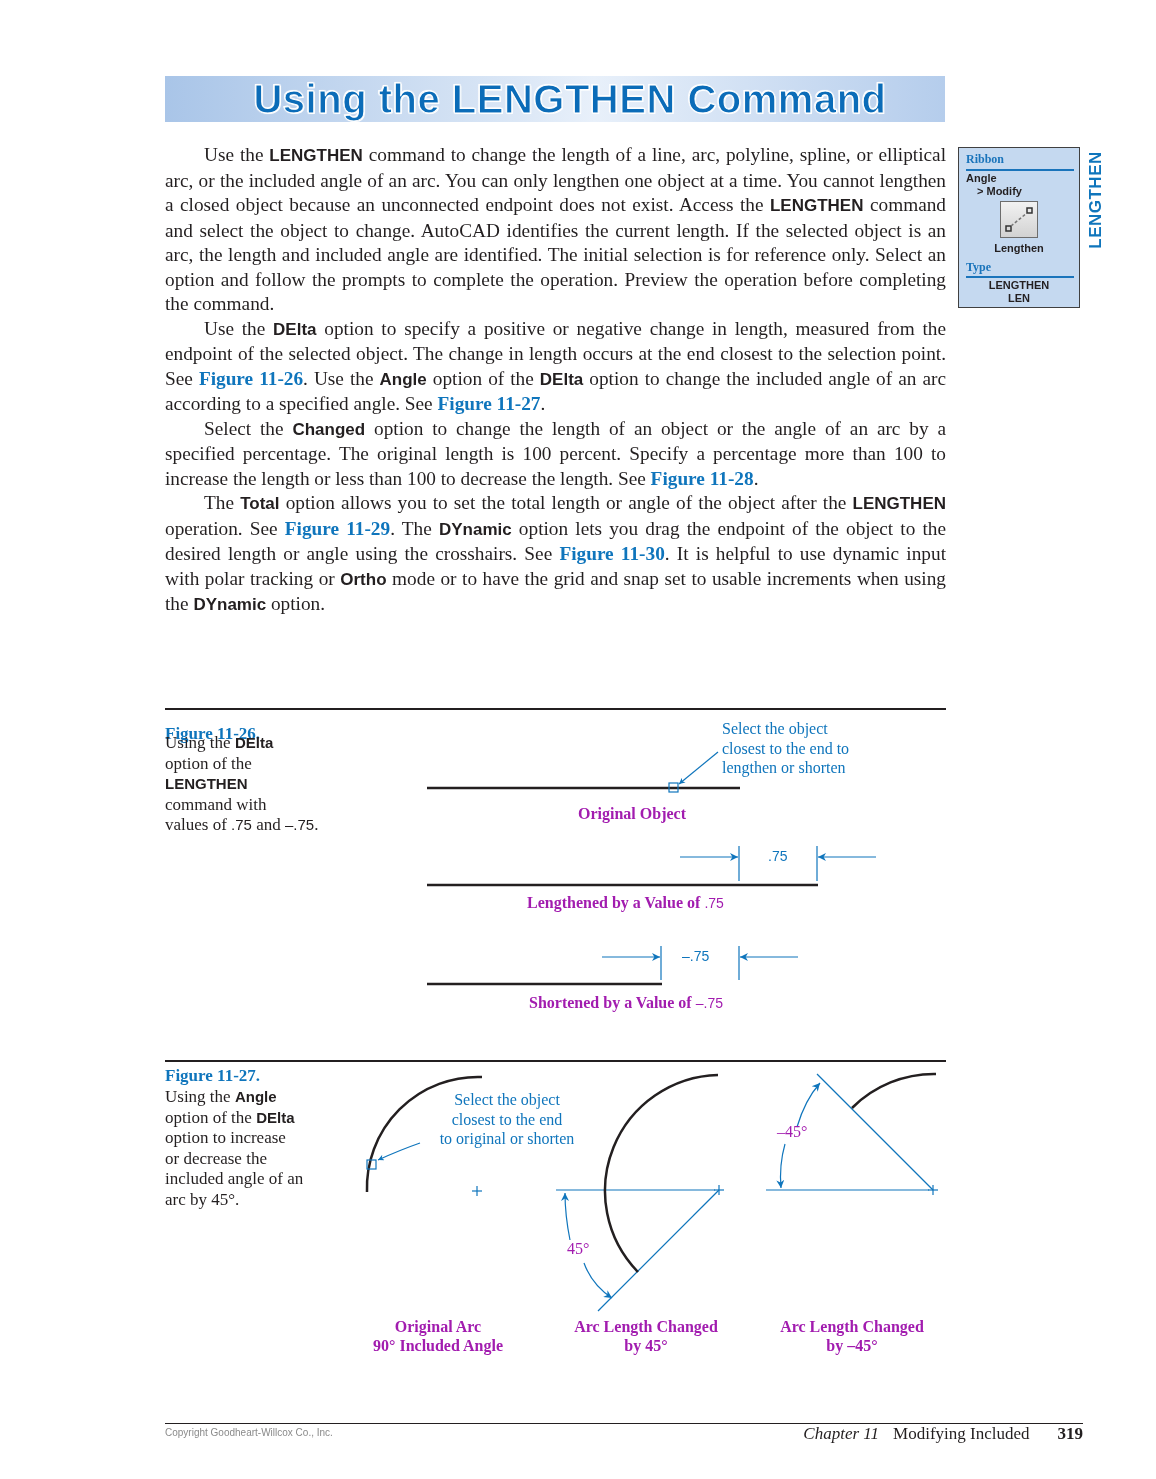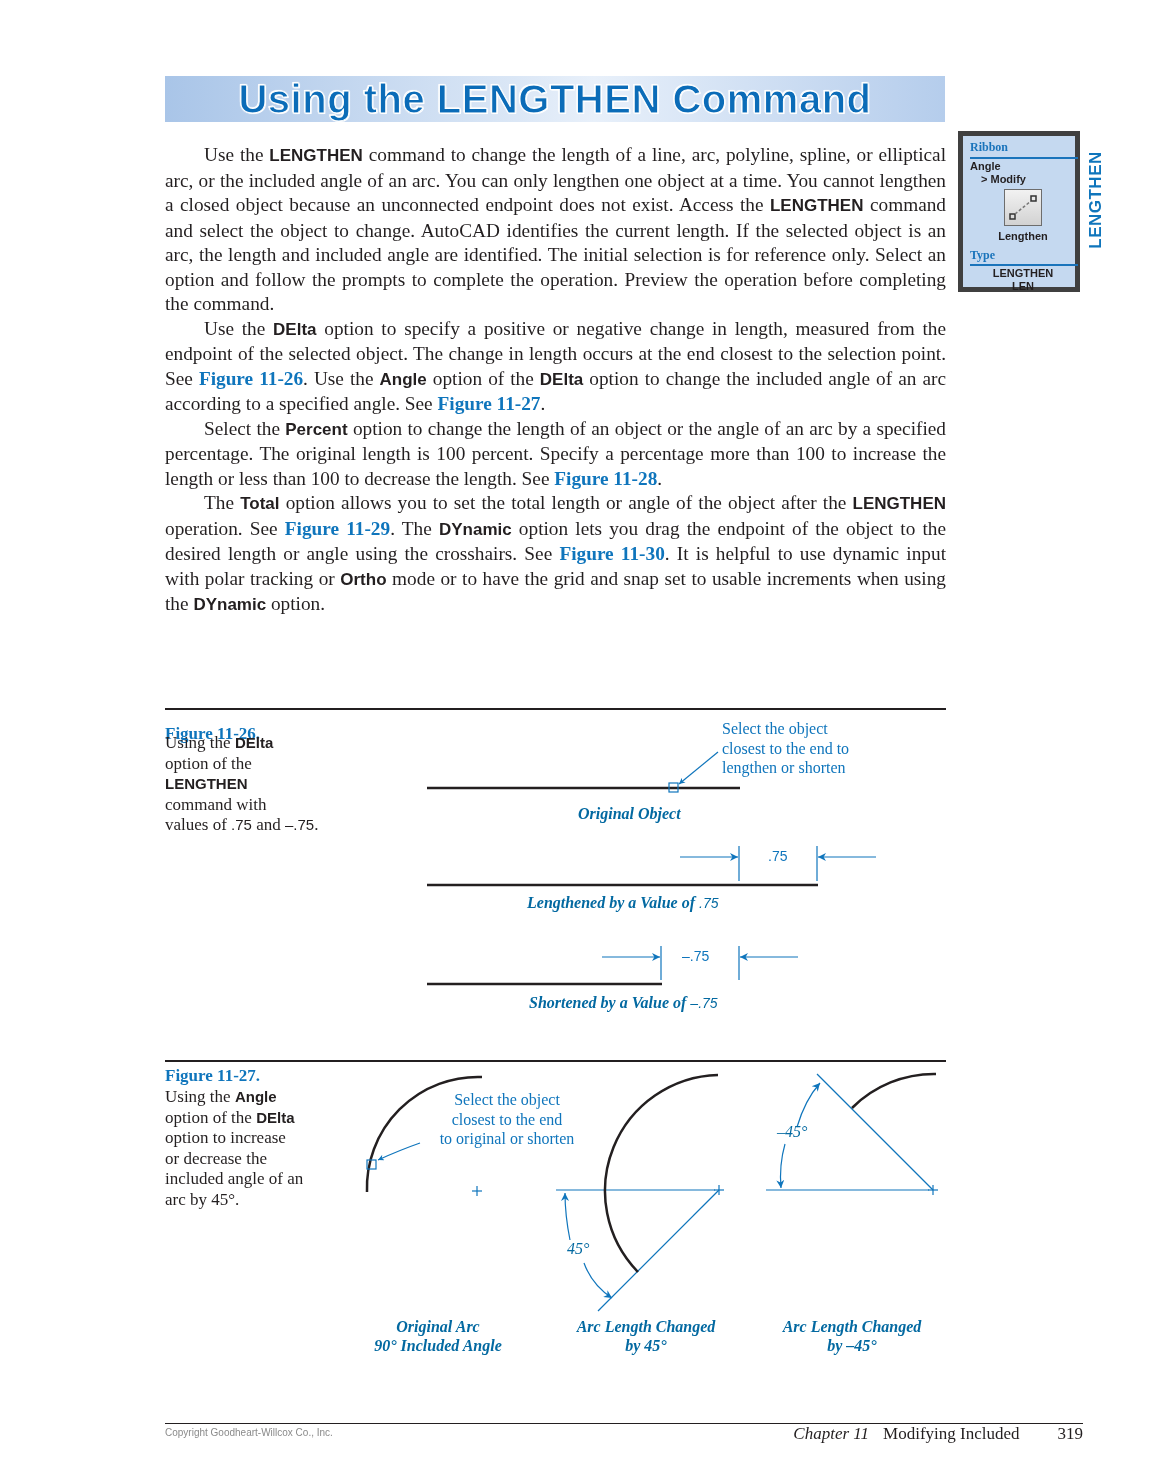--- a/index.html
+++ b/index.html
@@ -5,65 +5,65 @@
   html,body{margin:0;padding:0;background:#fff;}
   body{width:1156px;height:1479px;position:relative;overflow:hidden;font-family:"DejaVu Serif","Liberation Serif",serif;color:#231f20;}
   .sans{font-family:"Liberation Sans","DejaVu Sans",sans-serif;}
   .b{font-weight:bold;font-family:"Liberation Sans","DejaVu Sans",sans-serif;}
   .link{color:#0f75bc;font-weight:bold;font-family:"Liberation Serif","DejaVu Serif",serif;cursor:pointer;}
 
   #title-banner{position:absolute;left:165px;top:76px;width:780px;height:46px;
     background:linear-gradient(90deg,#a9c5e8 0%,#dbe7f6 45%,#e8f0fa 55%,#b5cdec 100%);}
   #title-text{position:absolute;left:0;top:0;width:780px;height:46px;line-height:46px;text-align:center;
     font-family:"Liberation Sans","DejaVu Sans",sans-serif;font-weight:bold;font-size:40px;color:#0b6cb8;
-    -webkit-text-stroke:1px #ffffff;text-shadow:0 0 2px #fff,0 0 2px #fff,1px 1px 0 #fff,-1px -1px 0 #fff;letter-spacing:0.5px;}
+    -webkit-text-stroke:1px #ffffff;text-shadow:0 0 2px #fff,0 0 2px #fff,1px 1px 0 #fff,-1px -1px 0 #fff;letter-spacing:0.5px;padding-left:15px;}
 
   #body-text{position:absolute;left:165px;top:143px;width:781px;font-family:"Liberation Serif","DejaVu Serif",serif;
     font-size:19.3px;line-height:24.5px;text-align:justify;color:#231f20;}
   #body-text p{margin:0;text-indent:39px;}
   #body-text .b{font-size:17px;}
 
-  #sidebar-box{position:absolute;left:958px;top:131px;width:122px;height:161px;background:#c5d9f0;border:5px solid #404040;box-sizing:border-box;}
+  #sidebar-box{position:absolute;left:958px;top:147px;width:122px;height:161px;background:#c5d9f0;border:1px solid #404040;box-sizing:border-box;}
   .sb-head{position:absolute;left:7px;font-family:"Liberation Serif","DejaVu Serif",serif;font-weight:bold;font-size:12px;color:#1a74bb;}
   .sb-rule{position:absolute;left:7px;width:108px;height:1.5px;background:#1a74bb;}
   .sb-txt{position:absolute;font-family:"Liberation Sans","DejaVu Sans",sans-serif;font-weight:bold;font-size:11px;color:#231f20;}
   #tool-icon{position:absolute;left:41px;top:53px;width:38px;height:37px;background:linear-gradient(#f2f2f2,#d2d2d2);border:1px solid #6d6d6d;box-sizing:border-box;cursor:pointer;}
   #side-tab{position:absolute;left:1086px;top:146px;width:20px;height:108px;}
   #side-tab span{position:absolute;left:50%;top:50%;transform:translate(-50%,-50%) rotate(-90deg);white-space:nowrap;
     font-family:"Liberation Sans","DejaVu Sans",sans-serif;font-weight:bold;font-size:17px;color:#0f75bc;letter-spacing:0.5px;}
 
   .fig-rule{position:absolute;left:165px;width:781px;height:2px;background:#231f20;}
   .fig-title{position:absolute;left:165px;font-family:"Liberation Serif","DejaVu Serif",serif;font-weight:bold;font-size:17px;color:#0f75bc;}
   .fig-cap{position:absolute;left:165px;font-family:"Liberation Serif","DejaVu Serif",serif;font-size:17px;line-height:20.5px;color:#231f20;}
   .fig-cap .b{font-size:15px;}
-  .lbl{position:absolute;font-family:"Liberation Serif","DejaVu Serif",serif;font-size:16px;color:#0369a1;white-space:nowrap;font-style:italic;}
+  .lbl{position:absolute;font-family:"Liberation Serif","DejaVu Serif",serif;font-size:16px;color:#a21caf;white-space:nowrap;}
   .lbl-b{font-weight:bold;}
   .lbl .s{font-family:"Liberation Sans","DejaVu Sans",sans-serif;font-weight:normal;font-size:14px;}
   .dim{position:absolute;font-family:"Liberation Sans","DejaVu Sans",sans-serif;font-size:14px;color:#0f75bc;}
   .callout{position:absolute;font-family:"Liberation Serif","DejaVu Serif",serif;font-size:16px;line-height:19.5px;color:#0f75bc;}
 
   svg.draw{position:absolute;left:0;top:0;overflow:visible;}
 
   #footer-rule{position:absolute;left:165px;top:1423px;width:918px;height:1px;background:#231f20;}
   #footer-copy{position:absolute;left:165px;top:1427px;font-family:"Liberation Sans","DejaVu Sans",sans-serif;font-size:10px;color:#8a8a8a;}
   #footer-right{position:absolute;right:73px;top:1424px;font-family:"Liberation Serif","DejaVu Serif",serif;font-size:17px;color:#231f20;white-space:nowrap;}
   #footer-right .ch{font-style:italic;margin-right:14px;}
-  #footer-right .pg{font-weight:normal;margin-left:38px;}
+  #footer-right .pg{font-weight:bold;margin-left:28px;}
 </style>
 </head>
 <body>
 
 <div id="title-banner">
   <div id="title-text">Using the LENGTHEN Command</div>
 </div>
 
 <div id="body-text">
   <p><span>Use the </span><span class="b">LENGTHEN</span><span> command to change the length of a line, arc, polyline, spline, or elliptical arc, or the included angle of an arc. You can only lengthen one object at a time. You cannot lengthen a closed object because an unconnected endpoint does not exist. Access the </span><span class="b">LENGTHEN</span><span> command and select the object to change. AutoCAD identifies the current length. If the selected object is an arc, the length and included angle are identified. The initial selection is for reference only. Select an option and follow the prompts to complete the operation. Preview the operation before completing the command.</span></p>
   <p><span>Use the </span><span class="b">DElta</span><span> option to specify a positive or negative change in length, measured from the endpoint of the selected object. The change in length occurs at the end closest to the selection point. See </span><span class="link">Figure 11-26</span><span>. Use the </span><span class="b">Angle</span><span> option of the </span><span class="b">DElta</span><span> option to change the included angle of an arc according to a specified angle. See </span><span class="link">Figure 11-27</span><span>.</span></p>
-  <p><span>Select the </span><span class="b">Percent</span><span> option to change the length of an object or the angle of an arc by a specified percentage. The original length is 100 percent. Specify a percentage more than 100 to increase the length or less than 100 to decrease the length. See </span><span class="link">Figure 11-28</span><span>.</span></p>
+  <p><span>Select the </span><span class="b">Changed</span><span> option to change the length of an object or the angle of an arc by a specified percentage. The original length is 100 percent. Specify a percentage more than 100 to increase the length or less than 100 to decrease the length. See </span><span class="link">Figure 11-28</span><span>.</span></p>
   <p><span>The </span><span class="b">Total</span><span> option allows you to set the total length or angle of the object after the </span><span class="b">LENGTHEN</span><span> operation. See </span><span class="link">Figure 11-29</span><span>. The </span><span class="b">DYnamic</span><span> option lets you drag the endpoint of the object to the desired length or angle using the crosshairs. See </span><span class="link">Figure 11-30</span><span>. It is helpful to use dynamic input with polar tracking or </span><span class="b">Ortho</span><span> mode or to have the grid and snap set to usable increments when using the </span><span class="b">DYnamic</span><span> option.</span></p>
 </div>
 
 <div id="sidebar-box">
   <div class="sb-head" style="top:4px;">Ribbon</div>
   <div class="sb-rule" style="top:21px;"></div>
   <div class="sb-txt" style="left:7px;top:24px;">Angle</div>
   <div class="sb-txt" style="left:18px;top:37px;">&gt; Modify</div>
   <div id="tool-icon">
     <svg width="36" height="35" viewBox="0 0 36 35">

